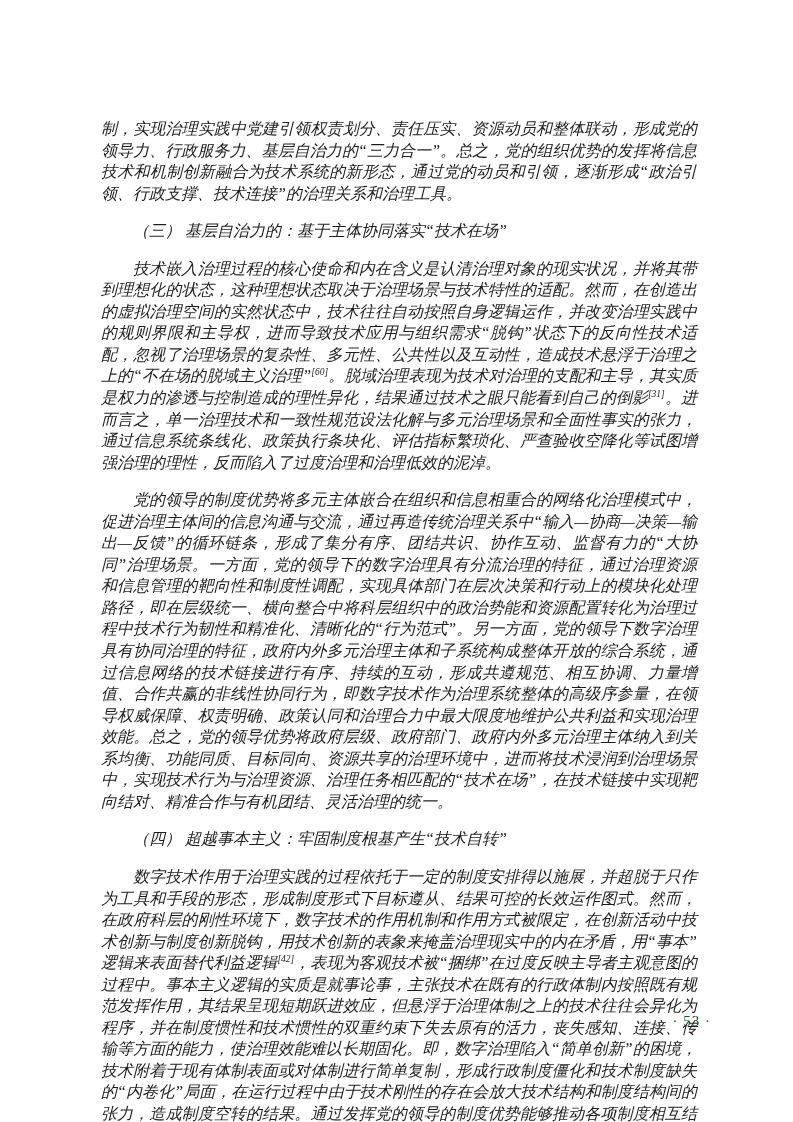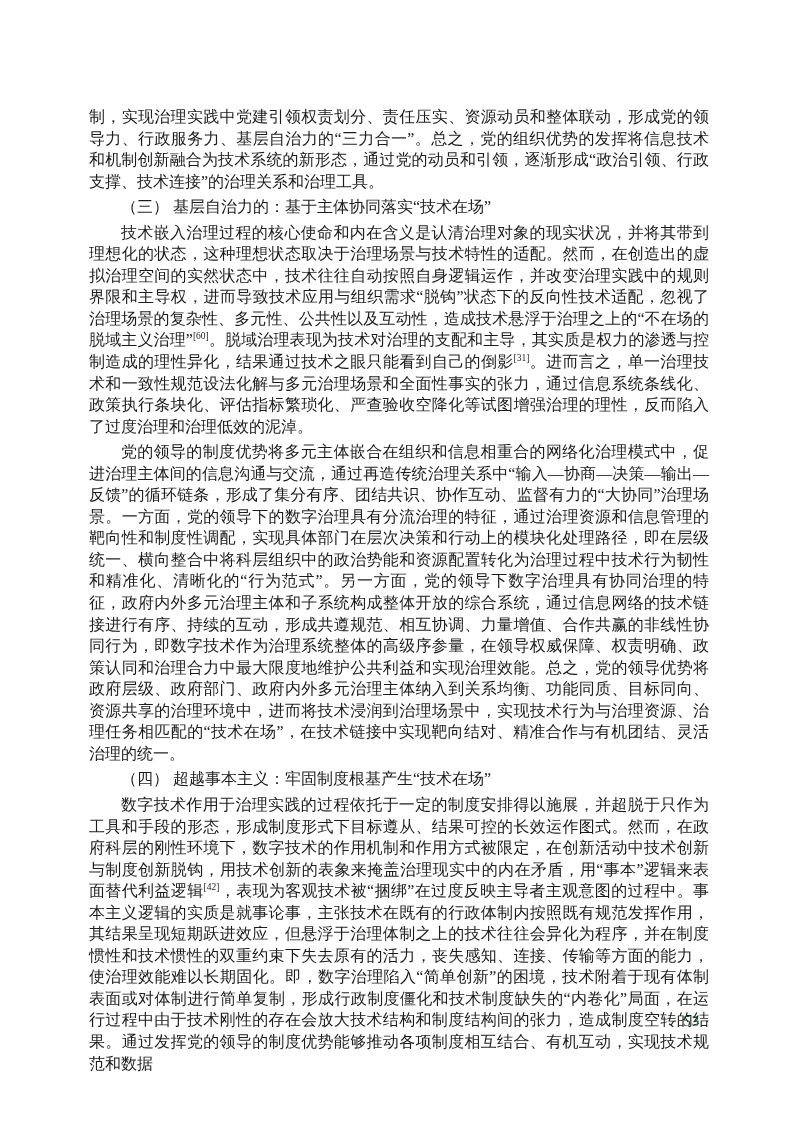--- a/index.html
+++ b/index.html
@@ -19,22 +19,23 @@
     left: 85px;
     top: 102px;
     width: 628px;
     font-size: 16px;
     line-height: 21.55px;
     text-align: justify;
     text-justify: inter-ideograph;
   }
   .article p {
     text-indent: 2em;
-    margin: 4px;
+    margin: 16px;
     word-break: break-all;
+    font-style: italic;
   }
   .article p.no-indent { text-indent: 0; }
   .article sup {
     font-size: 9.5px;
     line-height: 0;
     vertical-align: super;
     letter-spacing: 0;
   }
   .page-number {
     position: absolute;
@@ -47,17 +48,17 @@
 </style>
 </head>
 <body>
 
 <div class="page">
   <div class="article">
       <p class="no-indent">制，实现治理实践中党建引领权责划分、责任压实、资源动员和整体联动，形成党的领导力、行政服务力、基层自治力的“三力合一”。总之，党的组织优势的发挥将信息技术和机制创新融合为技术系统的新形态，通过党的动员和引领，逐渐形成“政治引领、行政支撑、技术连接”的治理关系和治理工具。</p>
       <p>（三） 基层自治力的：基于主体协同落实“技术在场”</p>
       <p>技术嵌入治理过程的核心使命和内在含义是认清治理对象的现实状况，并将其带到理想化的状态，这种理想状态取决于治理场景与技术特性的适配。然而，在创造出的虚拟治理空间的实然状态中，技术往往自动按照自身逻辑运作，并改变治理实践中的规则界限和主导权，进而导致技术应用与组织需求“脱钩”状态下的反向性技术适配，忽视了治理场景的复杂性、多元性、公共性以及互动性，造成技术悬浮于治理之上的“不在场的脱域主义治理”<sup>[60]</sup>。脱域治理表现为技术对治理的支配和主导，其实质是权力的渗透与控制造成的理性异化，结果通过技术之眼只能看到自己的倒影<sup>[31]</sup>。进而言之，单一治理技术和一致性规范设法化解与多元治理场景和全面性事实的张力，通过信息系统条线化、政策执行条块化、评估指标繁琐化、严查验收空降化等试图增强治理的理性，反而陷入了过度治理和治理低效的泥淖。</p>
       <p>党的领导的制度优势将多元主体嵌合在组织和信息相重合的网络化治理模式中，促进治理主体间的信息沟通与交流，通过再造传统治理关系中“输入—协商—决策—输出—反馈”的循环链条，形成了集分有序、团结共识、协作互动、监督有力的“大协同”治理场景。一方面，党的领导下的数字治理具有分流治理的特征，通过治理资源和信息管理的靶向性和制度性调配，实现具体部门在层次决策和行动上的模块化处理路径，即在层级统一、横向整合中将科层组织中的政治势能和资源配置转化为治理过程中技术行为韧性和精准化、清晰化的“行为范式”。另一方面，党的领导下数字治理具有协同治理的特征，政府内外多元治理主体和子系统构成整体开放的综合系统，通过信息网络的技术链接进行有序、持续的互动，形成共遵规范、相互协调、力量增值、合作共赢的非线性协同行为，即数字技术作为治理系统整体的高级序参量，在领导权威保障、权责明确、政策认同和治理合力中最大限度地维护公共利益和实现治理效能。总之，党的领导优势将政府层级、政府部门、政府内外多元治理主体纳入到关系均衡、功能同质、目标同向、资源共享的治理环境中，进而将技术浸润到治理场景中，实现技术行为与治理资源、治理任务相匹配的“技术在场”，在技术链接中实现靶向结对、精准合作与有机团结、灵活治理的统一。</p>
-      <p>（四） 超越事本主义：牢固制度根基产生“技术在场”</p>
+      <p>（四） 超越事本主义：牢固制度根基产生“技术自转”</p>
       <p>数字技术作用于治理实践的过程依托于一定的制度安排得以施展，并超脱于只作为工具和手段的形态，形成制度形式下目标遵从、结果可控的长效运作图式。然而，在政府科层的刚性环境下，数字技术的作用机制和作用方式被限定，在创新活动中技术创新与制度创新脱钩，用技术创新的表象来掩盖治理现实中的内在矛盾，用“事本”逻辑来表面替代利益逻辑<sup>[42]</sup>，表现为客观技术被“捆绑”在过度反映主导者主观意图的过程中。事本主义逻辑的实质是就事论事，主张技术在既有的行政体制内按照既有规范发挥作用，其结果呈现短期跃进效应，但悬浮于治理体制之上的技术往往会异化为程序，并在制度惯性和技术惯性的双重约束下失去原有的活力，丧失感知、连接、传输等方面的能力，使治理效能难以长期固化。即，数字治理陷入“简单创新”的困境，技术附着于现有体制表面或对体制进行简单复制，形成行政制度僵化和技术制度缺失的“内卷化”局面，在运行过程中由于技术刚性的存在会放大技术结构和制度结构间的张力，造成制度空转的结果。通过发挥党的领导的制度优势能够推动各项制度相互结合、有机互动，实现技术规范和数据</p>
     </div>
   <div class="page-number">· 53 ·</div>
 </div>
 
 </body></html>

